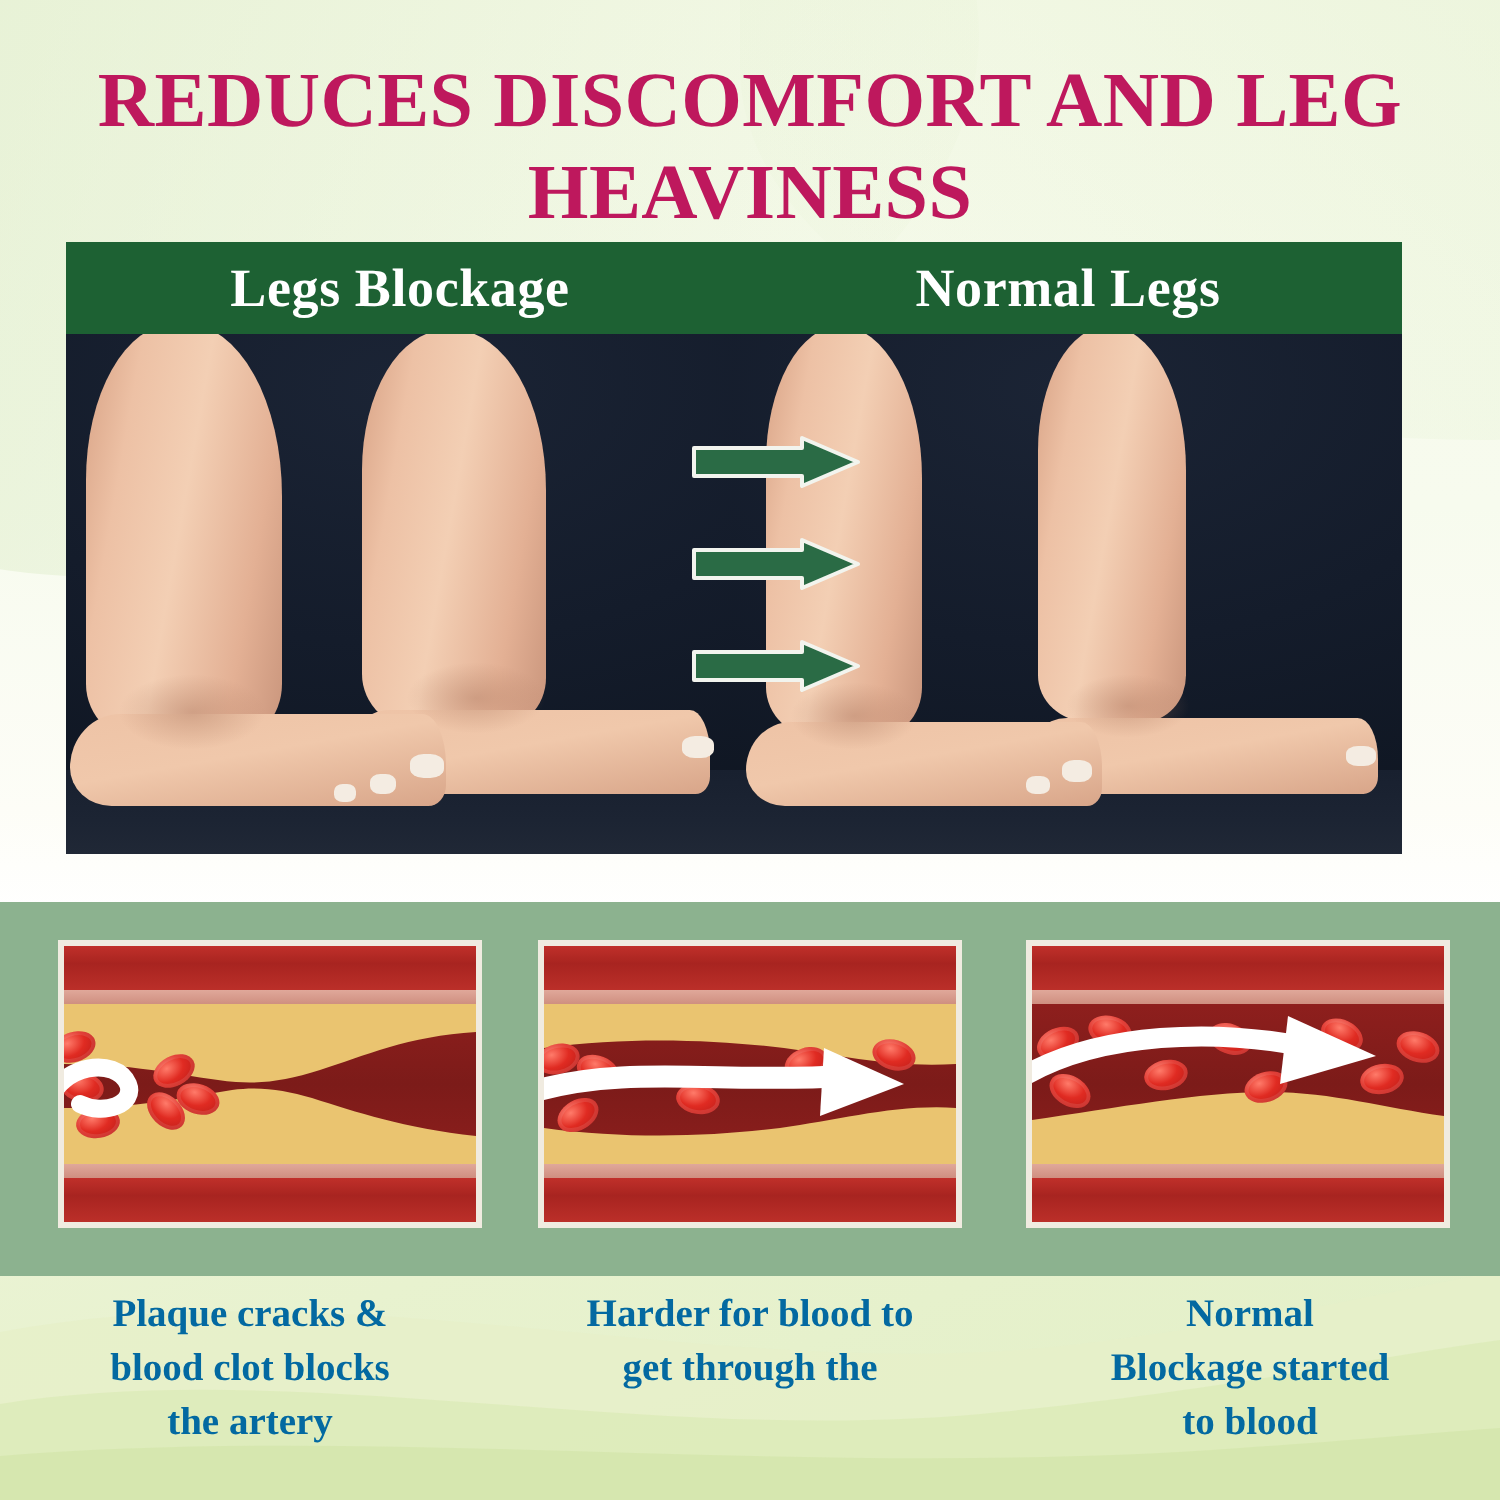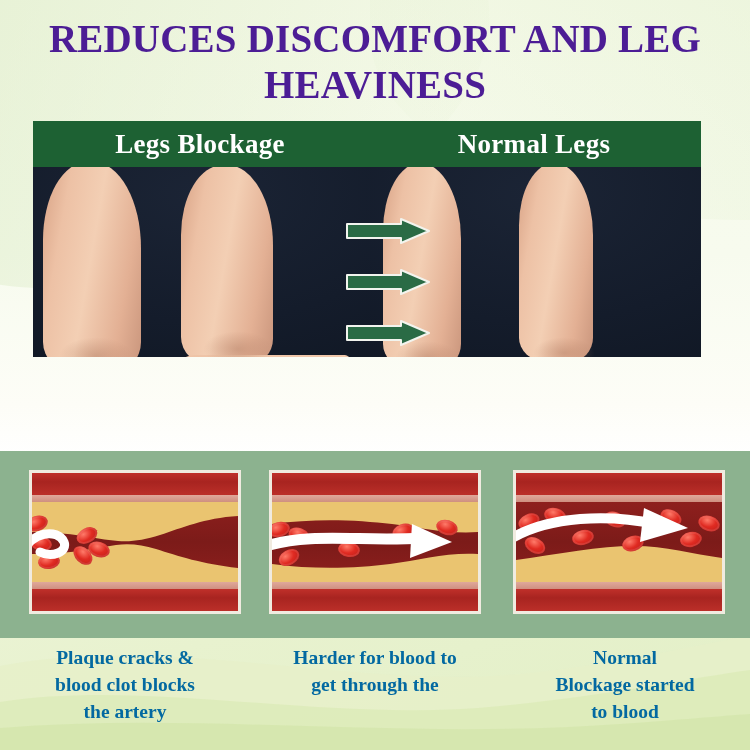--- a/index.html
+++ b/index.html
@@ -49,45 +49,45 @@
     position: absolute;
     top: -40px; right: -140px;
     width: 520px; height: 260px;
     background: linear-gradient(220deg, rgba(221,237,199,.45), rgba(240,247,224,0));
     border-radius: 0 0 40% 100%;
   }
 
   
   .title {
     position: absolute;
-    top: 16px;
+    top: 28px;
     left: 0;
     width: 750px;
     text-align: center;
-    color: #4c1d95;
+    color: #be185d;
     font-size: 39px;
     font-weight: bold;
     line-height: 1.18;
     letter-spacing: .2px;
     font-family: "Liberation Serif", "DejaVu Serif", serif;
   }
 
   
   .panels {
     position: absolute;
     top: 121px;
     left: 33px;
     width: 685px;
     height: 306px;
   }
   .panel {
     position: absolute;
     top: 0;
     width: 334px;
-    height: 236px;
+    height: 306px;
     overflow: hidden;
     background: #141c2b;
   }
   .panel-left  { left: 0; }
   .panel-right { left: 334px; }
 
   .panel-header {
     position: absolute;
     top: 0; left: 0;
     width: 100%;

